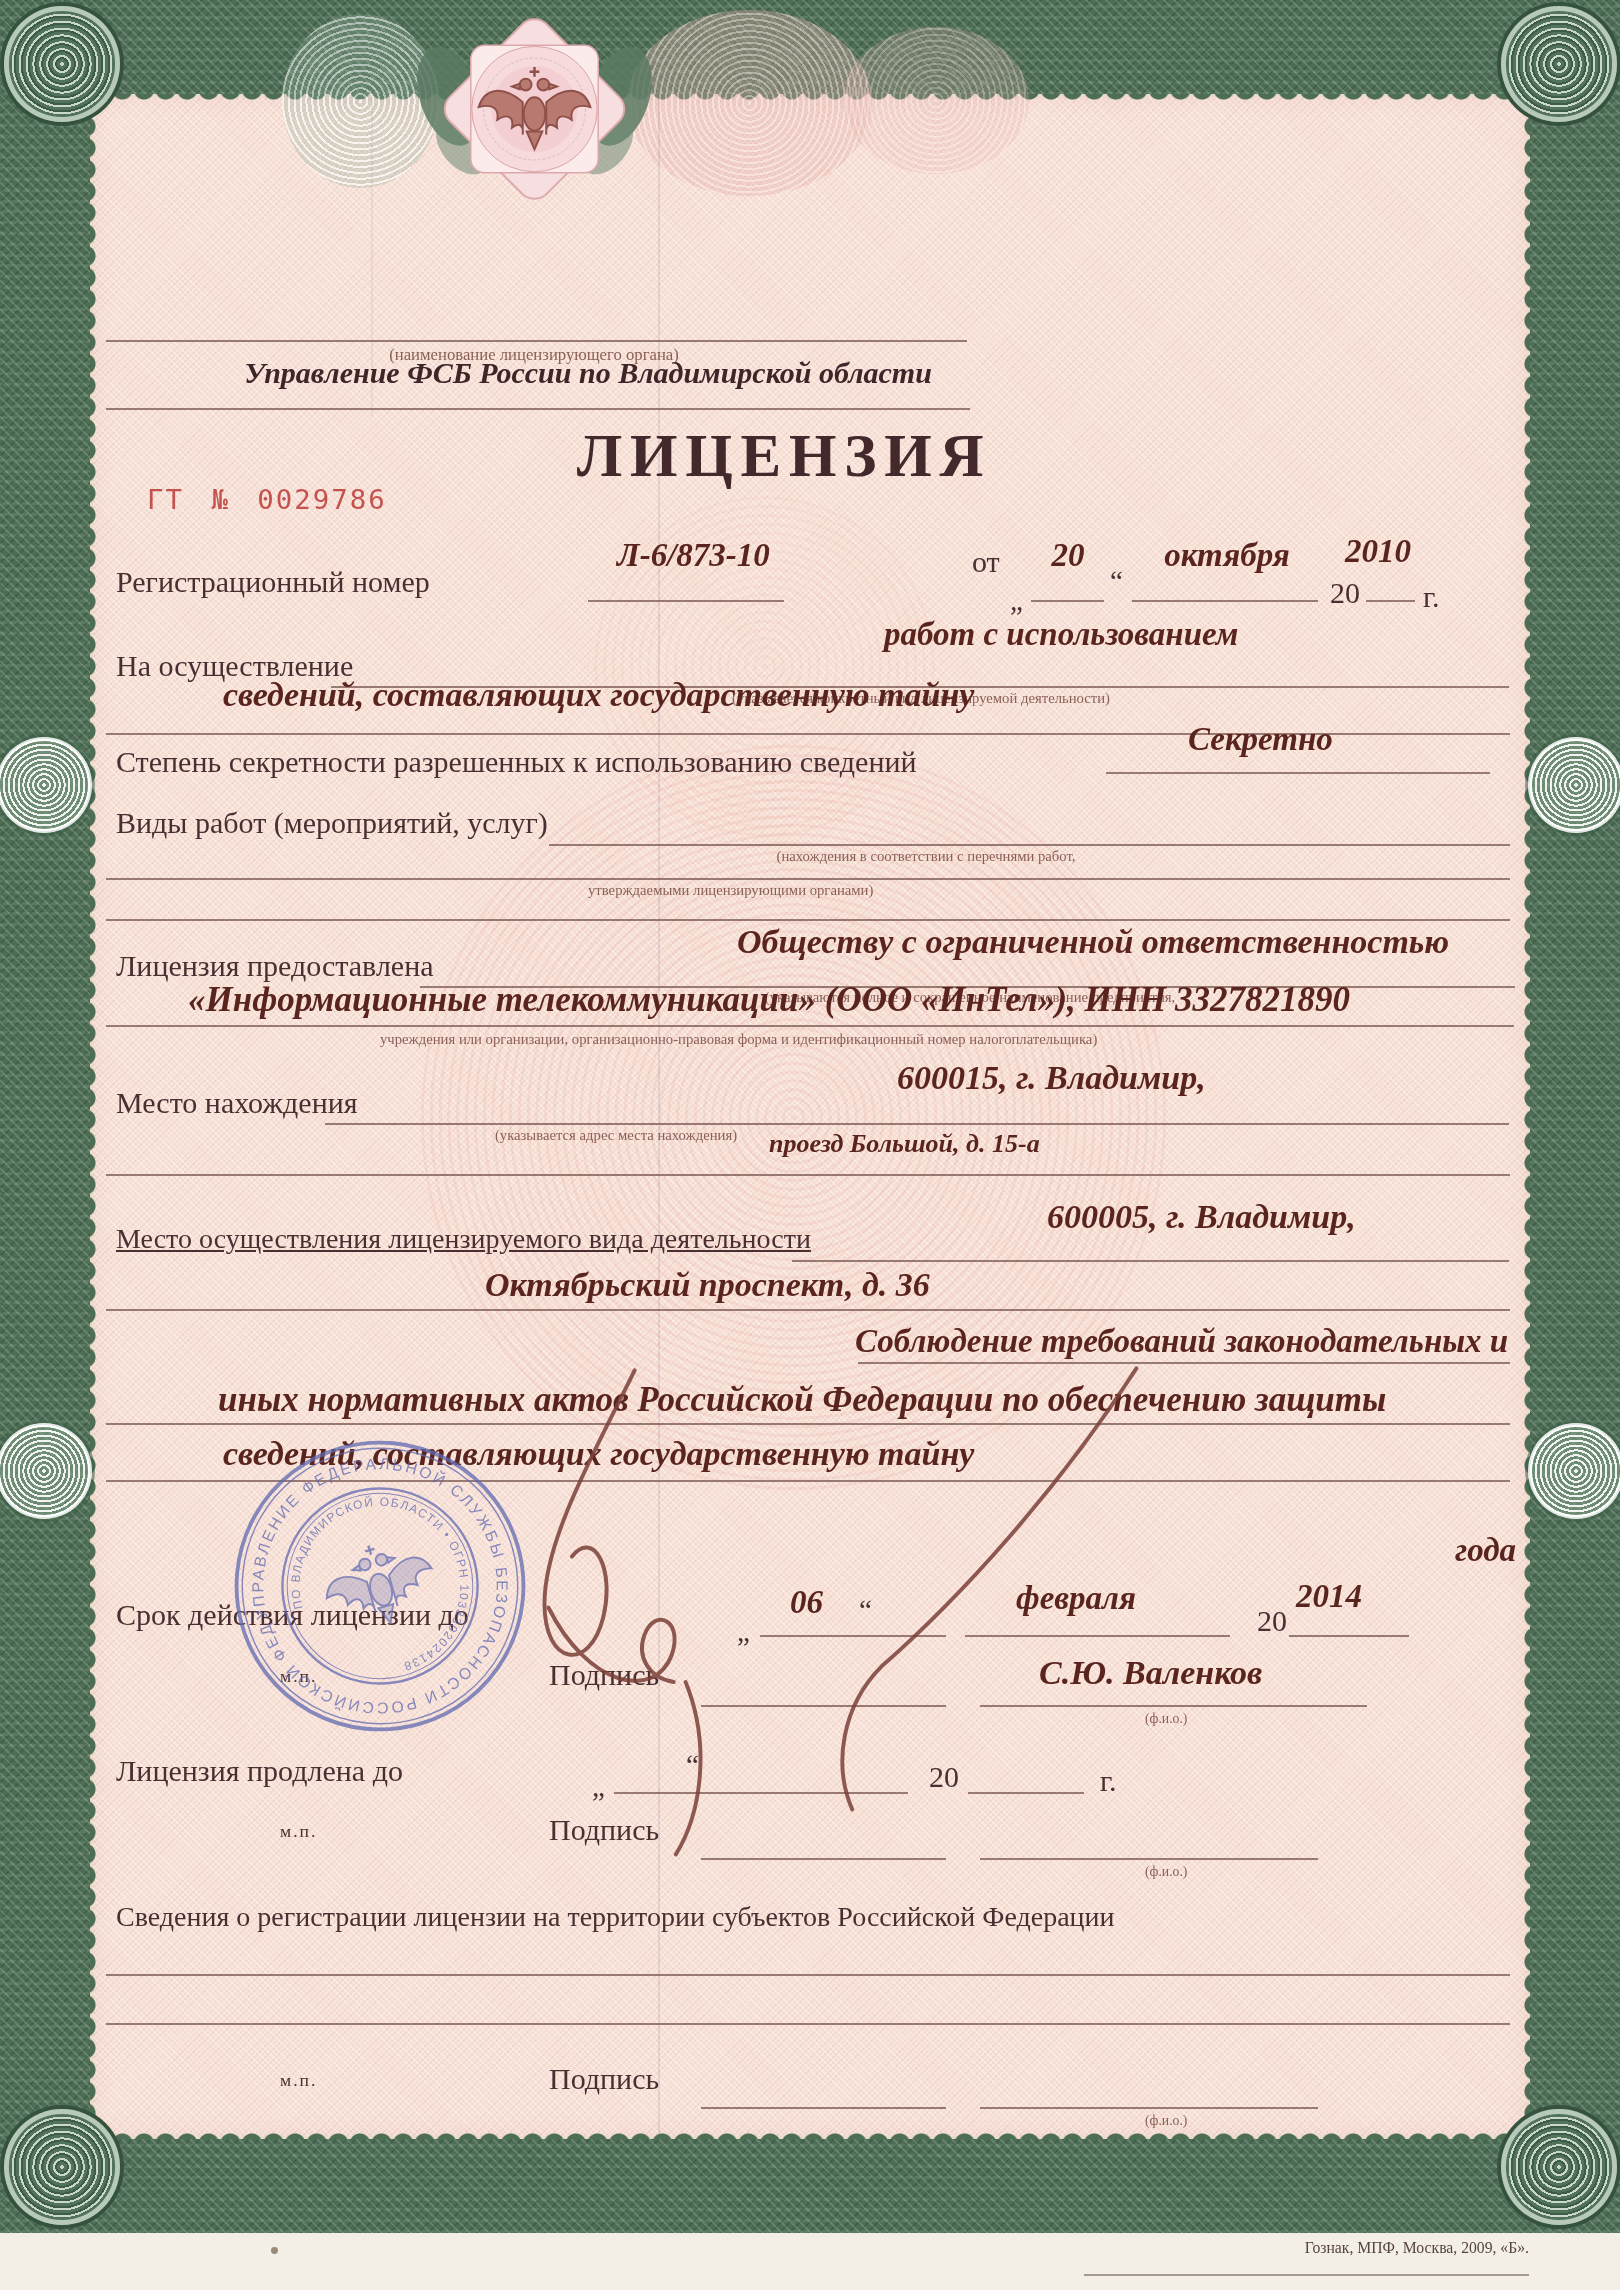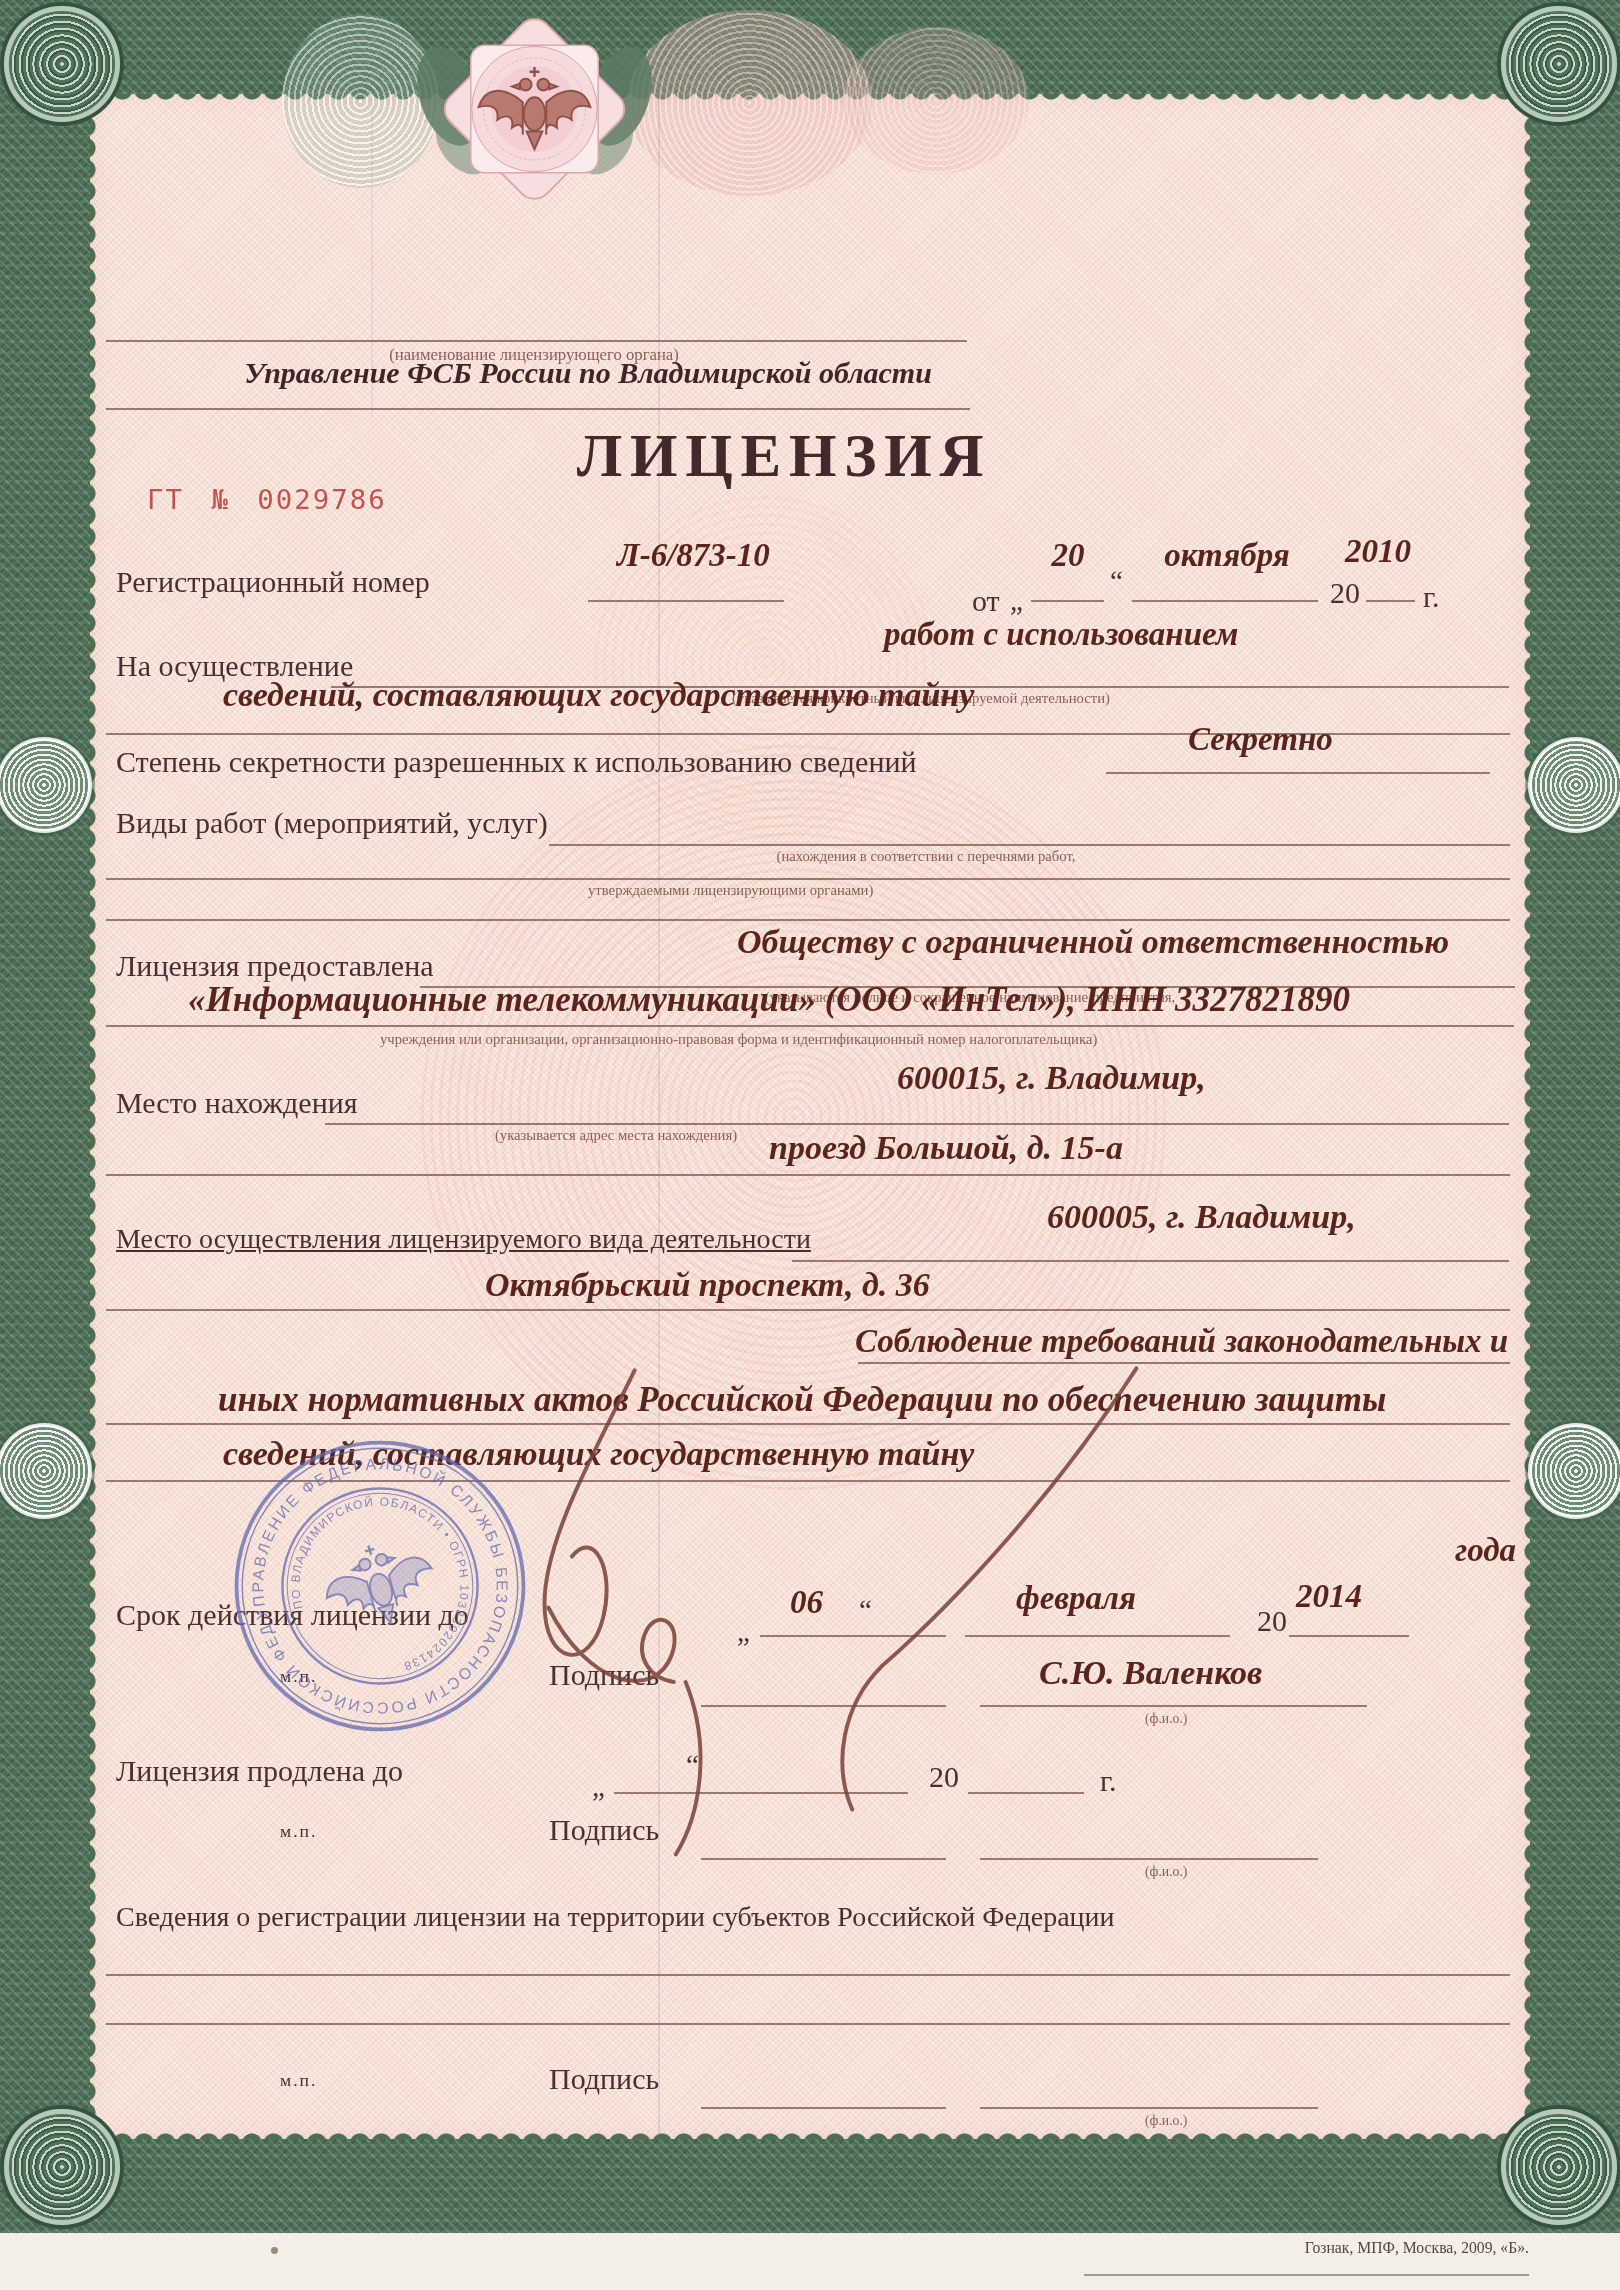--- a/index.html
+++ b/index.html
@@ -117,21 +117,21 @@
 
   <div class="serial" style="left:147px;top:484px;">
     <span>ГТ</span>
     <span>№</span>
     <span>0029786</span>
   </div>
 
   <div class="lbl" style="left:116px;top:565px;">Регистрационный номер</div>
   <div class="rule" style="left:588px;top:600px;width:196px;"></div>
   <div class="val" style="left:617px;top:537px;">Л-6/873-10</div>
-  <div class="lbl" style="left:972px;top:584px;">от</div>
+  <div class="lbl" style="left:972px;top:545px;">от</div>
   <div class="q" style="left:1010px;top:584px;">„</div>
   <div class="rule" style="left:1031px;top:600px;width:73px;"></div>
   <div class="val center" style="left:1068px;top:537px;">20</div>
   <div class="q" style="left:1110px;top:565px;">“</div>
   <div class="rule" style="left:1132px;top:600px;width:186px;"></div>
   <div class="val center" style="left:1227px;top:537px;">октября</div>
   <div class="lbl" style="left:1330px;top:576px;">20</div>
   <div class="rule" style="left:1366px;top:600px;width:49px;"></div>
   <div class="val" style="left:1345px;top:533px;">2010</div>
   <div class="lbl" style="left:1423px;top:580px;">г.</div>
@@ -159,21 +159,21 @@
   <div class="rule" style="left:420px;top:986px;width:1095px;"></div>
   <div class="cap center" style="left:970px;top:989px;">(указываются полное и сокращенное наименование предприятия,</div>
   <div class="val" style="left:188px;top:980px;font-size:35px;">«Информационные телекоммуникации» (ООО «ИнТел»), ИНН 3327821890</div>
   <div class="rule" style="left:106px;top:1025px;width:1408px;"></div>
   <div class="cap" style="left:380px;top:1031px;">учреждения или организации, организационно-правовая форма и идентификационный номер налогоплательщика)</div>
 
   <div class="val" style="left:897px;top:1059px;font-size:34px;">600015, г. Владимир,</div>
   <div class="lbl" style="left:116px;top:1086px;">Место нахождения</div>
   <div class="rule" style="left:325px;top:1123px;width:1184px;"></div>
   <div class="cap center" style="left:616px;top:1127px;">(указывается адрес места нахождения)</div>
-  <div class="val" style="left:769px;top:1129px;font-size:34px;">проезд Большой, д. 15-а</div>
+  <div class="val" style="left:769px;top:1129px;font-size:26px;">проезд Большой, д. 15-а</div>
   <div class="rule" style="left:106px;top:1174px;width:1404px;"></div>
 
   <div class="val" style="left:1047px;top:1198px;font-size:34px;">600005, г. Владимир,</div>
   <div class="lbl" style="left:116px;top:1223px;font-size:28px;text-decoration:underline;">Место осуществления лицензируемого вида деятельности</div>
   <div class="rule" style="left:792px;top:1260px;width:717px;"></div>
   <div class="val" style="left:485px;top:1266px;font-size:34px;">Октябрьский проспект, д. 36</div>
   <div class="rule" style="left:106px;top:1309px;width:1404px;"></div>
 
   <div class="rule" style="left:858px;top:1362px;width:652px;"></div>
   <div class="val" style="left:218px;top:1380px;font-size:35px;">иных нормативных актов Российской Федерации по обеспечению защиты</div>

